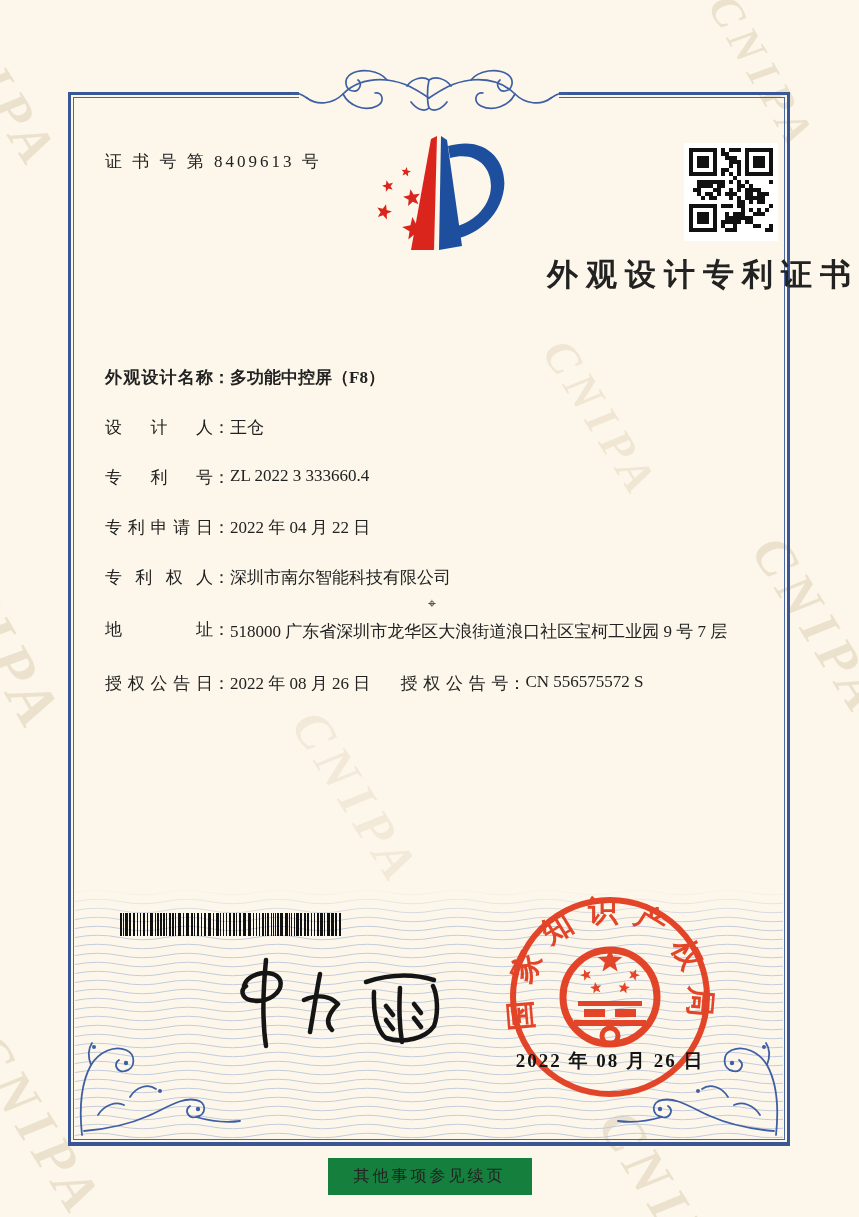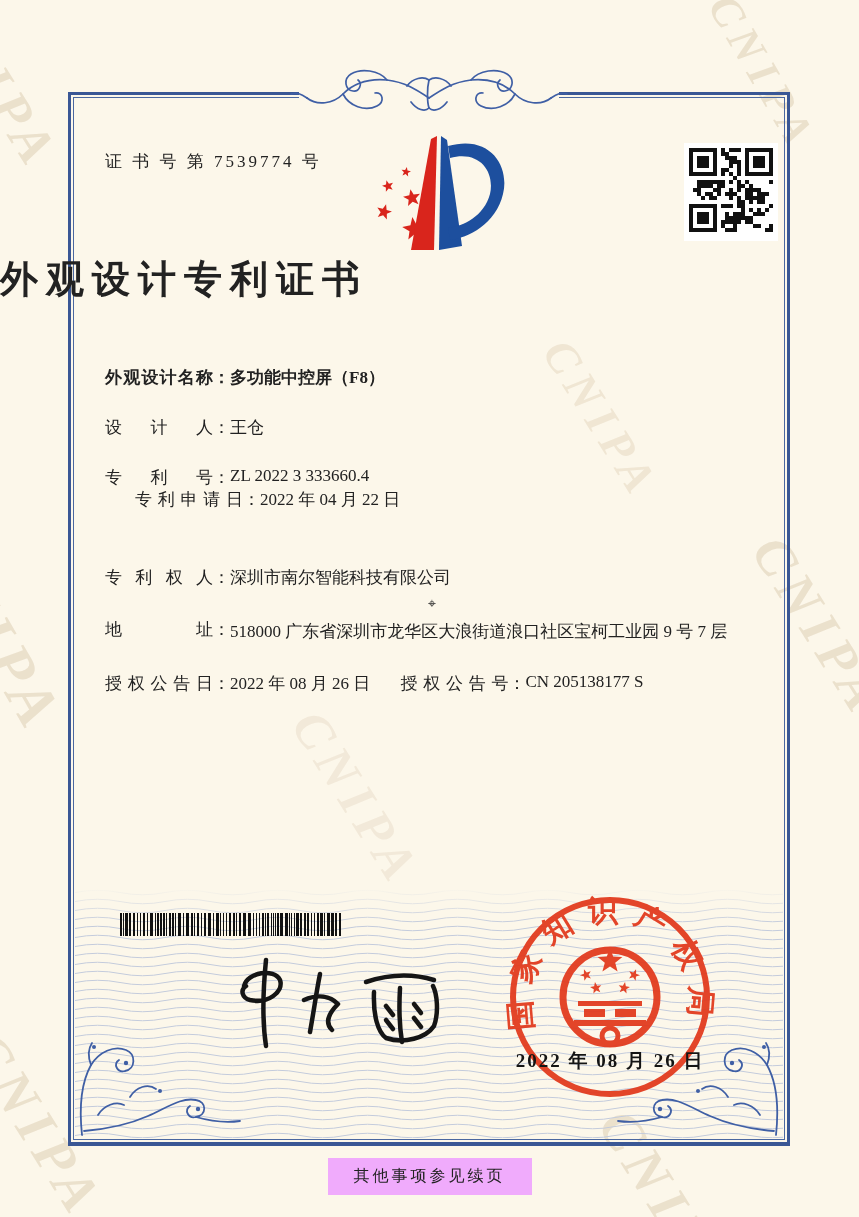--- a/index.html
+++ b/index.html
@@ -34,46 +34,46 @@
   .guilloche-fade { position:absolute; left:4px; right:4px; bottom:218px; height:36px;
     background:linear-gradient(#fcf7ea, rgba(252,247,234,0)); }
   
   .ornament-top { position:absolute; left:50%; top:-31px; transform:translateX(-50%); }
   .corner-bl { position:absolute; left:3px; bottom:3px; }
   .corner-br { position:absolute; right:3px; bottom:3px; transform:scaleX(-1); }
   
   .cert-no { position:absolute; left:105px; top:150px; font-size:17px; letter-spacing:3px; }
   .logo { position:absolute; left:352px; top:132px; }
   .qr { position:absolute; left:684px; top:143px; background:#fff; padding:5px; }
-  .title { position:absolute; left:0; top:254px; width:859px; text-align:left;
-    font-size:38px; font-weight:700; letter-spacing:8px; }
+  .title { position:absolute; left:0; top:254px; width:859px; text-align:right;
+    font-size:31px; font-weight:700; letter-spacing:8px; }
   .fields { position:absolute; left:105px; top:0; width:664px; font-size:17px; }
   .frow { position:absolute; left:0; white-space:nowrap; }
   .lbl { display:inline-block; width:108px; text-align:justify; text-align-last:justify; vertical-align:top; }
   .val { display:inline-block; vertical-align:top; }
-  .f0{top:366px;font-weight:bold;} .f1{top:416px;} .f2{top:466px;} .f3{top:488px;margin-left:30px;} .f4{top:566px;}
+  .f0{top:366px;font-weight:bold;} .f1{top:416px;} .f2{top:466px;} .f3{top:516px;} .f4{top:566px;}
   .f5{top:618px; white-space:normal;} .f5 .val{max-width:500px; line-height:28px; white-space:normal;}
   .f6{top:672px;} .pair2{margin-left:26px;}
   .reg-mark { position:absolute; left:428px; top:596px; font-size:14px; color:#333; }
   .paras { position:absolute; left:100px; top:710px; width:668px;
     font-size:17px; line-height:30px; text-align:justify; }
   .paras p { text-indent:2em; }
   .barcode { position:absolute; left:120px; top:913px; height:23px; display:flex; align-items:stretch; }
   .barcode div { background:#111; height:100%; }
   .director { position:absolute; left:125px; top:976px;
     font-family:"Liberation Sans","DejaVu Sans",sans-serif; font-size:19px; color:#1a1a1a; }
   .director div { margin-bottom:17px; letter-spacing:2px; }
   .signature { position:absolute; left:228px; top:948px; }
   .seal { position:absolute; left:495px; top:895px; }
   .seal-date { position:absolute; left:495px; top:1048px; width:230px; text-align:center;
     font-size:19px; letter-spacing:2px; color:#141414; font-weight:700; }
   .page-num { position:absolute; left:0; top:1106px; width:859px; text-align:center;
     font-size:15px; letter-spacing:2px; color:#333; }
   .cont-note { position:absolute; left:50%; top:1158px; transform:translateX(-50%);
-    background:#f0abfc; padding:8px 26px; font-size:16px; letter-spacing:3px; color:#222; }
+    background:#15803d; padding:8px 26px; font-size:16px; letter-spacing:3px; color:#222; }
 </style>
 </head>
 <body>
 
 <div class="page">
 
   <span class="wm wm1">CNIPA</span>
   <span class="wm wm2">CNIPA</span>
   <span class="wm wm3">CNIPA</span>
   <span class="wm wm4">CNIPA</span>
@@ -147,21 +147,21 @@
       </g>
       <g fill="#3f5fa5">
         <circle cx="52" cy="24" r="2.2"></circle>
           <circle cx="124" cy="70" r="2.2"></circle>
         <circle cx="86" cy="52" r="2"></circle>
           <circle cx="20" cy="8" r="2"></circle>
       </g>
     </svg>
   </div>
 
-  <div class="cert-no">证 书 号 第 7539774 号</div>
+  <div class="cert-no">证 书 号 第 8409613 号</div>
 
   <svg class="logo" width="156" height="126" viewBox="0 0 156 126">
     <g id="logo-stars" fill="#d9251c">
         <polygon points="36.0,48.0 37.5,52.0 41.7,52.1 38.4,54.8 39.5,58.9 36.0,56.5 32.5,58.9 33.6,54.8 30.3,52.1 34.5,52.0" transform="rotate(-15 36 54)"></polygon>
         <polygon points="54.0,35.0 55.2,38.3 58.8,38.5 56.0,40.6 56.9,44.0 54.0,42.1 51.1,44.0 52.0,40.6 49.2,38.5 52.8,38.3" transform="rotate(10 54 40)"></polygon>
         <polygon points="60.0,57.0 62.2,62.9 68.6,63.2 63.6,67.2 65.3,73.3 60.0,69.8 54.7,73.3 56.4,67.2 51.4,63.2 57.8,62.9" transform="rotate(-10 60 66)"></polygon>
         <polygon points="32.0,72.0 34.0,77.3 39.6,77.5 35.2,81.0 36.7,86.5 32.0,83.4 27.3,86.5 28.8,81.0 24.4,77.5 30.0,77.3" transform="rotate(15 32 80)"></polygon>
         <polygon points="62.0,85.0 65.0,92.9 73.4,93.3 66.8,98.6 69.1,106.7 62.0,102.0 54.9,106.7 57.2,98.6 50.6,93.3 59.0,92.9" transform="rotate(-8 62 97)"></polygon>
       </g>
     <polygon points="79,7 85,4 82,118 59,118" fill="#d9251c"></polygon>
@@ -409,21 +409,21 @@
       <span class="lbl">专利申请日</span><span>：</span><span class="val">2022 年 04 月 22 日</span>
     </div>
     <div class="frow f4">
       <span class="lbl">专利权人</span><span>：</span><span class="val">深圳市南尔智能科技有限公司</span>
     </div>
     <div class="frow f5">
       <span class="lbl">地址</span><span>：</span><span class="val">518000 广东省深圳市龙华区大浪街道浪口社区宝柯工业园 9 号 7 层</span>
     </div>
     <div class="frow f6">
       <span><span class="lbl">授权公告日</span><span>：</span><span class="val">2022 年 08 月 26 日</span></span>
-      <span class="pair2"><span class="lbl">授权公告号</span><span>：</span><span class="val">CN 205138177 S</span></span>
+      <span class="pair2"><span class="lbl">授权公告号</span><span>：</span><span class="val">CN 556575572 S</span></span>
     </div>
   </div>
 
   <span class="reg-mark">⌖</span>
 
   <div class="paras">
   </div>
 
   <div class="barcode" id="barcode">
       <div style="width: 2px; margin-right: 1px;"></div>

